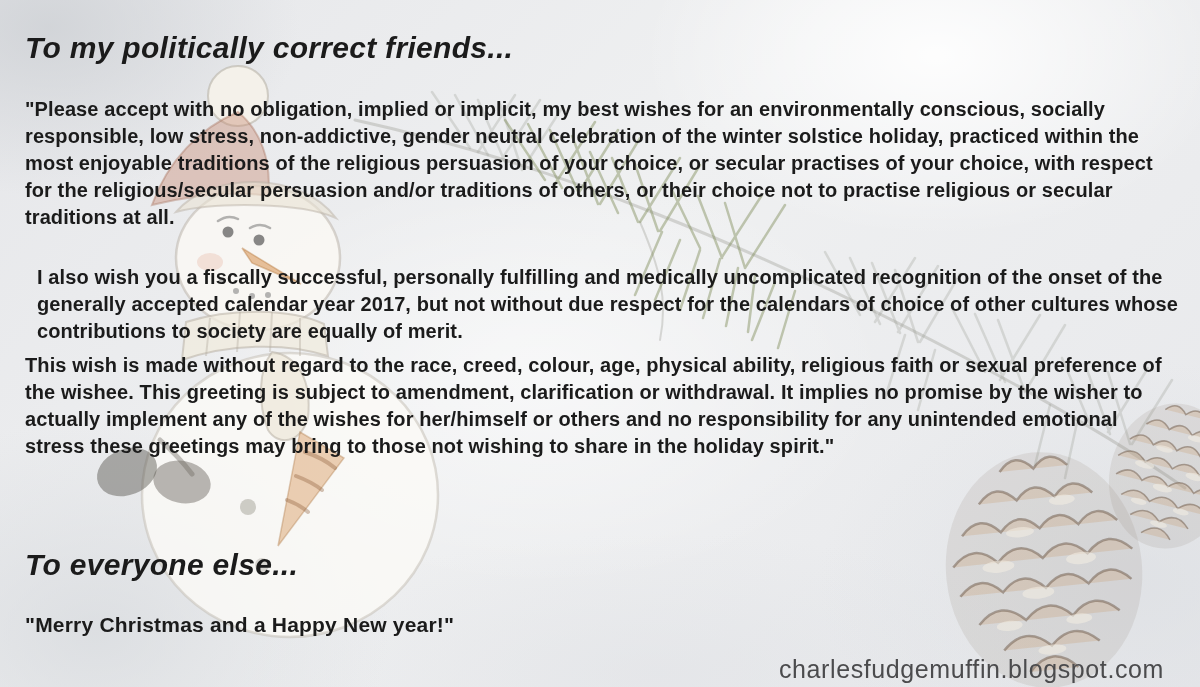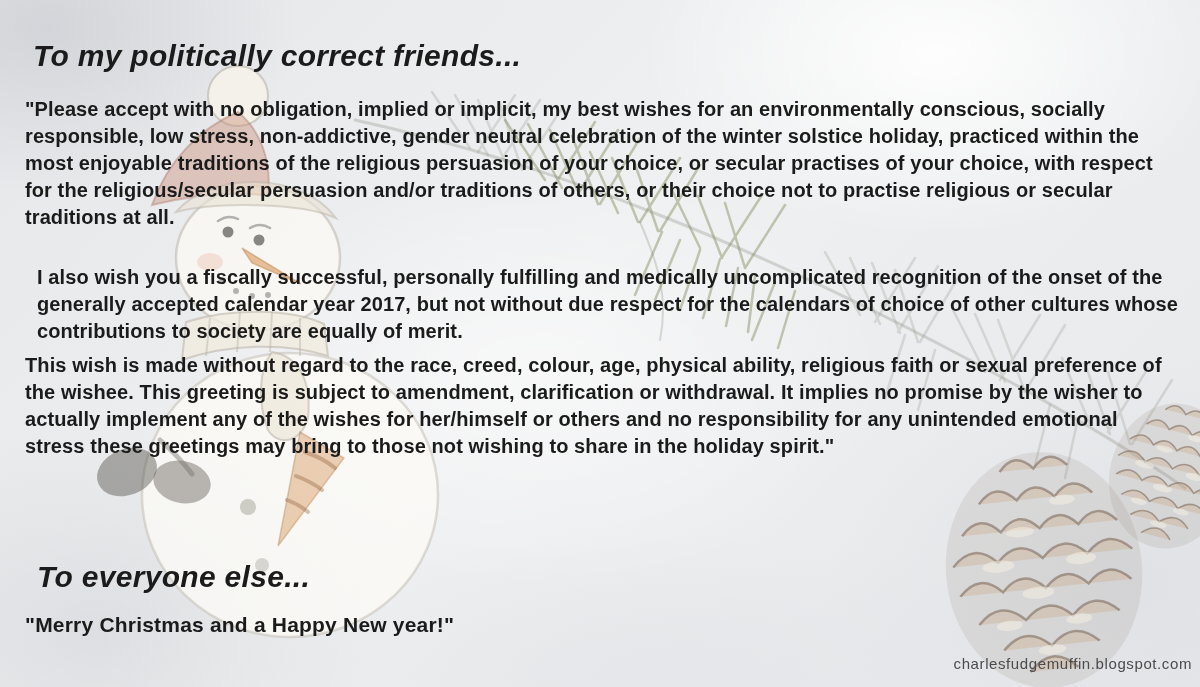--- a/index.html
+++ b/index.html
@@ -27,22 +27,22 @@
   .body-text{
     left:25px;width:1152px;
     font-size:20px;line-height:27px;font-weight:700;
     letter-spacing:.1px;
   }
   .merry{
     left:25px;
     font-size:21px;font-weight:700;letter-spacing:.2px;
   }
   .credit{
-    right:8px;top:655px;
-    font-size:15px;font-weight:400;color:#4b4b4d;letter-spacing:.6px;
+    right:36px;top:655px;
+    font-size:25px;font-weight:400;color:#4b4b4d;letter-spacing:.6px;
   }
 </style>
 </head>
 <body>
 
 <div class="card">
 
   <svg class="art" width="1200" height="687" viewBox="0 0 1200 687">
     <defs>
       <g id="coneRows">
@@ -139,26 +139,26 @@
     <g>
       <g transform="translate(1043,560) rotate(-6)">
           <use href="#coneRows"></use>
         </g>
       <g transform="translate(1172,470) rotate(14) scale(0.62)">
           <use href="#coneRows"></use>
         </g>
     </g>
   </svg>
 
-  <h1 class="txt script-heading" style="top:31px; margin:8px;">To my politically correct friends...</h1>
+  <h1 class="txt script-heading" style="top:31px; margin:0;">To my politically correct friends...</h1>
 
   <p class="txt body-text" style="top:96px; margin:0;">"Please accept with no obligation, implied or implicit, my best wishes for an environmentally conscious, socially responsible, low stress, non-addictive, gender neutral celebration of the winter solstice holiday, practiced within the most enjoyable traditions of the religious persuasion of your choice, or secular practises of your choice, with respect for the religious/secular persuasion and/or traditions of others, or their choice not to practise religious or secular traditions at all.</p>
 
   <p class="txt body-text" style="top:252px; margin:12px;">I also wish you a fiscally successful, personally fulfilling and medically uncomplicated recognition of the onset of the generally accepted calendar year 2017, but not without due respect for the calendars of choice of other cultures whose contributions to society are equally of merit.</p>
 
   <p class="txt body-text" style="top:352px; margin:0;">This wish is made without regard to the race, creed, colour, age, physical ability, religious faith or sexual preference of the wishee. This greeting is subject to amendment, clarification or withdrawal. It implies no promise by the wisher to actually implement any of the wishes for her/himself or others and no responsibility for any unintended emotional stress these greetings may bring to those not wishing to share in the holiday spirit."</p>
 
-  <h2 class="txt script-heading" style="top:548px; margin:12px;">To everyone else...</h2>
+  <h2 class="txt script-heading" style="top:548px; margin:0;">To everyone else...</h2>
 
   <p class="txt merry" style="top:613px; margin:0;">"Merry Christmas and a Happy New year!"</p>
 
   <div class="txt credit">charlesfudgemuffin.blogspot.com</div>
 </div>
 
 </body></html>

